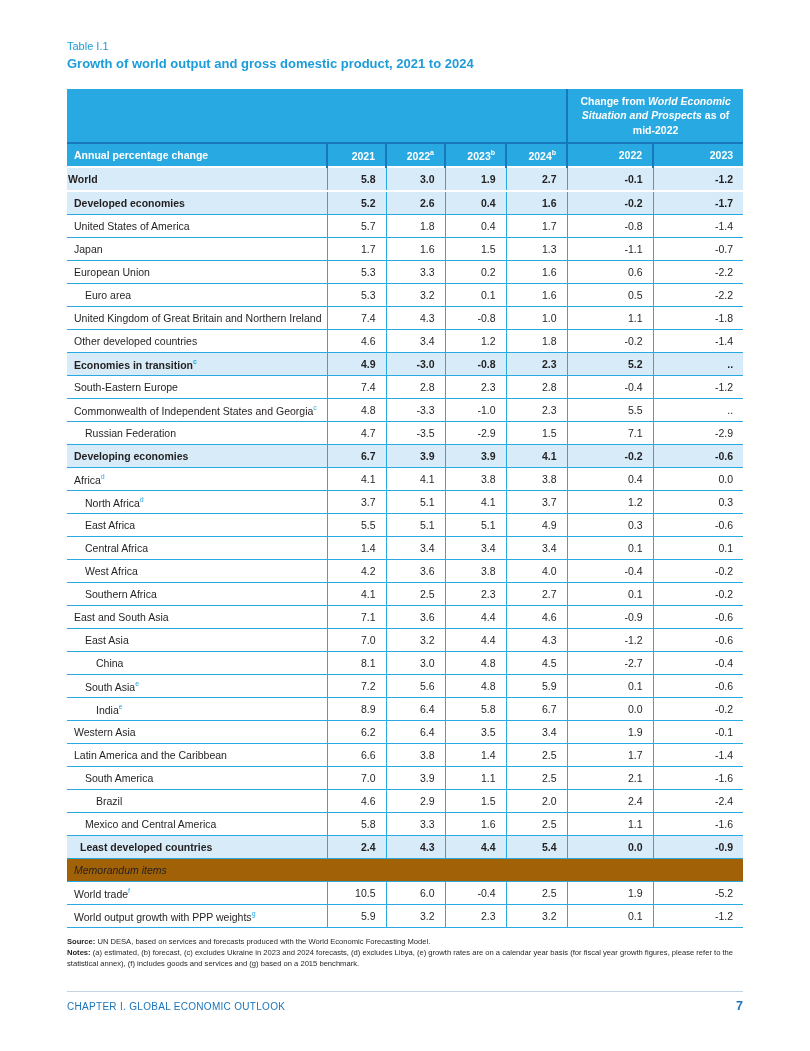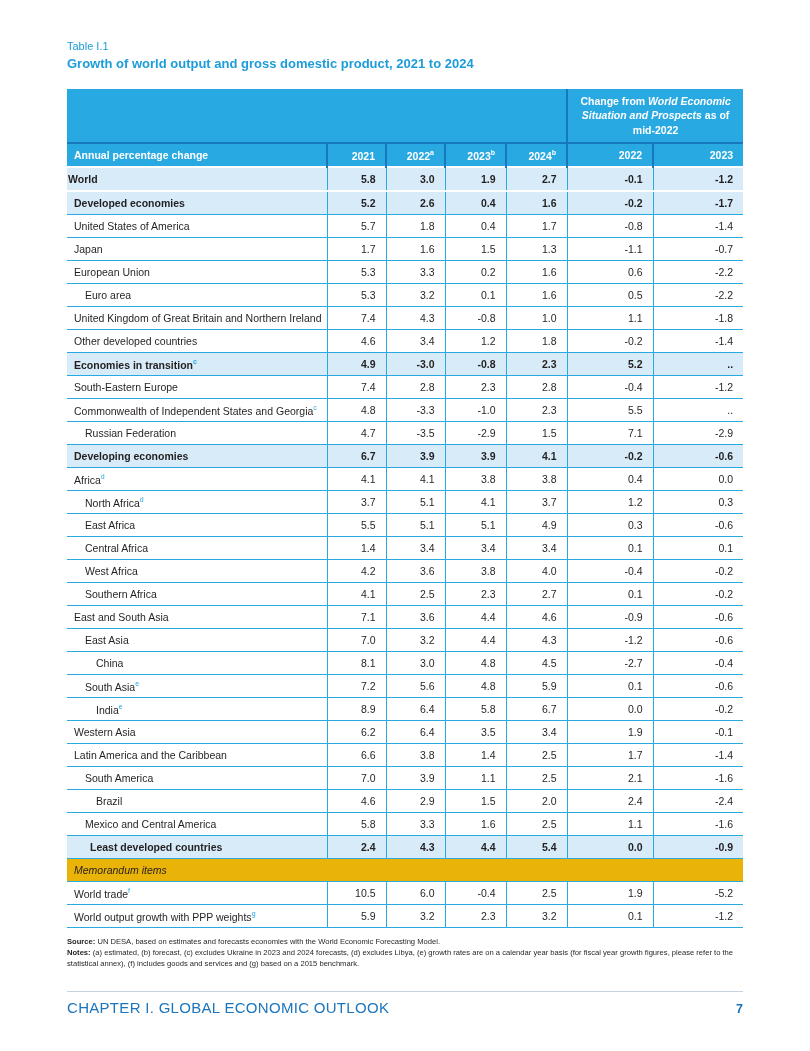--- a/index.html
+++ b/index.html
@@ -26,30 +26,30 @@
 
   
   tbody td { height:20px; font-size:10.5px; border-top:1px solid #29A9E1; background:#fff; }
   tbody tr:last-child td { border-bottom:1px solid #29A9E1; }
   td.lbl { text-align:left; }
   td.lbl sup { color:#29A9E1; font-size:7px; }
   td.num { text-align:right; padding-right:10px; border-left:1px solid #29A9E1; }
   tr.section td { background:#D7EBF8; font-weight:700; }
   tr.first td { border-top:2px solid #ffffff; }
   tr.wsep td { border-top:2px solid #ffffff; }
-  tr.memo td { background:#eab308; font-style:italic; padding-left:7px; }
+  tr.memo td { background:#a16207; font-style:italic; padding-left:7px; }
 
   
   .notes { width:676px; margin-top:8px; font-size:7.6px; line-height:1.45; color:#231F20; }
   .notes b { font-weight:700; }
 
   
   .footer-rule { position:absolute; left:67px; width:676px; top:991px; border-top:1px solid #C5D4E2; }
   .footer { position:absolute; left:67px; width:676px; top:999px; display:flex; justify-content:space-between; align-items:baseline; }
-  .footer .chapter { color:#1B75BC; font-size:15px; letter-spacing:0.3px; }
+  .footer .chapter { color:#1B75BC; font-size:10px; letter-spacing:0.3px; }
   .footer .pageno { color:#1B75BC; font-size:12.5px; font-weight:700; }
 </style>
 </head>
 <body>
 
 <div class="page">
 
   <div class="table-label">Table I.1</div>
   <div class="table-heading">Growth of world output and gross domestic product, 2021 to 2024</div>
 
@@ -338,21 +338,21 @@
         <tr class="data">
           <td class="lbl" style="padding-left: 18px;">Mexico and Central America</td>
           <td class="num">5.8</td>
           <td class="num">3.3</td>
           <td class="num">1.6</td>
           <td class="num">2.5</td>
           <td class="num">1.1</td>
           <td class="num">-1.6</td>
         </tr>
         <tr class="section">
-          <td class="lbl" style="padding-left: 23px;">Least developed countries</td>
+          <td class="lbl" style="padding-left: 13px;">Least developed countries</td>
           <td class="num">2.4</td>
           <td class="num">4.3</td>
           <td class="num">4.4</td>
           <td class="num">5.4</td>
           <td class="num">0.0</td>
           <td class="num">-0.9</td>
         </tr>
         <tr class="memo">
           <td colspan="7">Memorandum items</td>
         </tr>
@@ -373,21 +373,21 @@
           <td class="num">3.2</td>
           <td class="num">0.1</td>
           <td class="num">-1.2</td>
         </tr>
       </tbody>
   </table>
 
   <div class="notes">
     <div>
       <b>Source:</b>
-      <span>UN DESA, based on estimates and forecasts economies with the World Economic Forecasting Model.</span>
+      <span>UN DESA, based on services and forecasts produced with the World Economic Forecasting Model.</span>
     </div>
     <div>
       <b>Notes:</b>
       <span>(a) estimated, (b) forecast, (c) excludes Ukraine in 2023 and 2024 forecasts, (d) excludes Libya, (e) growth rates are on a calendar year basis (for fiscal year growth figures, please refer to the statistical annex), (f) includes goods and services and (g) based on a 2015 benchmark.</span>
     </div>
   </div>
 
 </div>
 
 <div class="footer-rule"></div>

